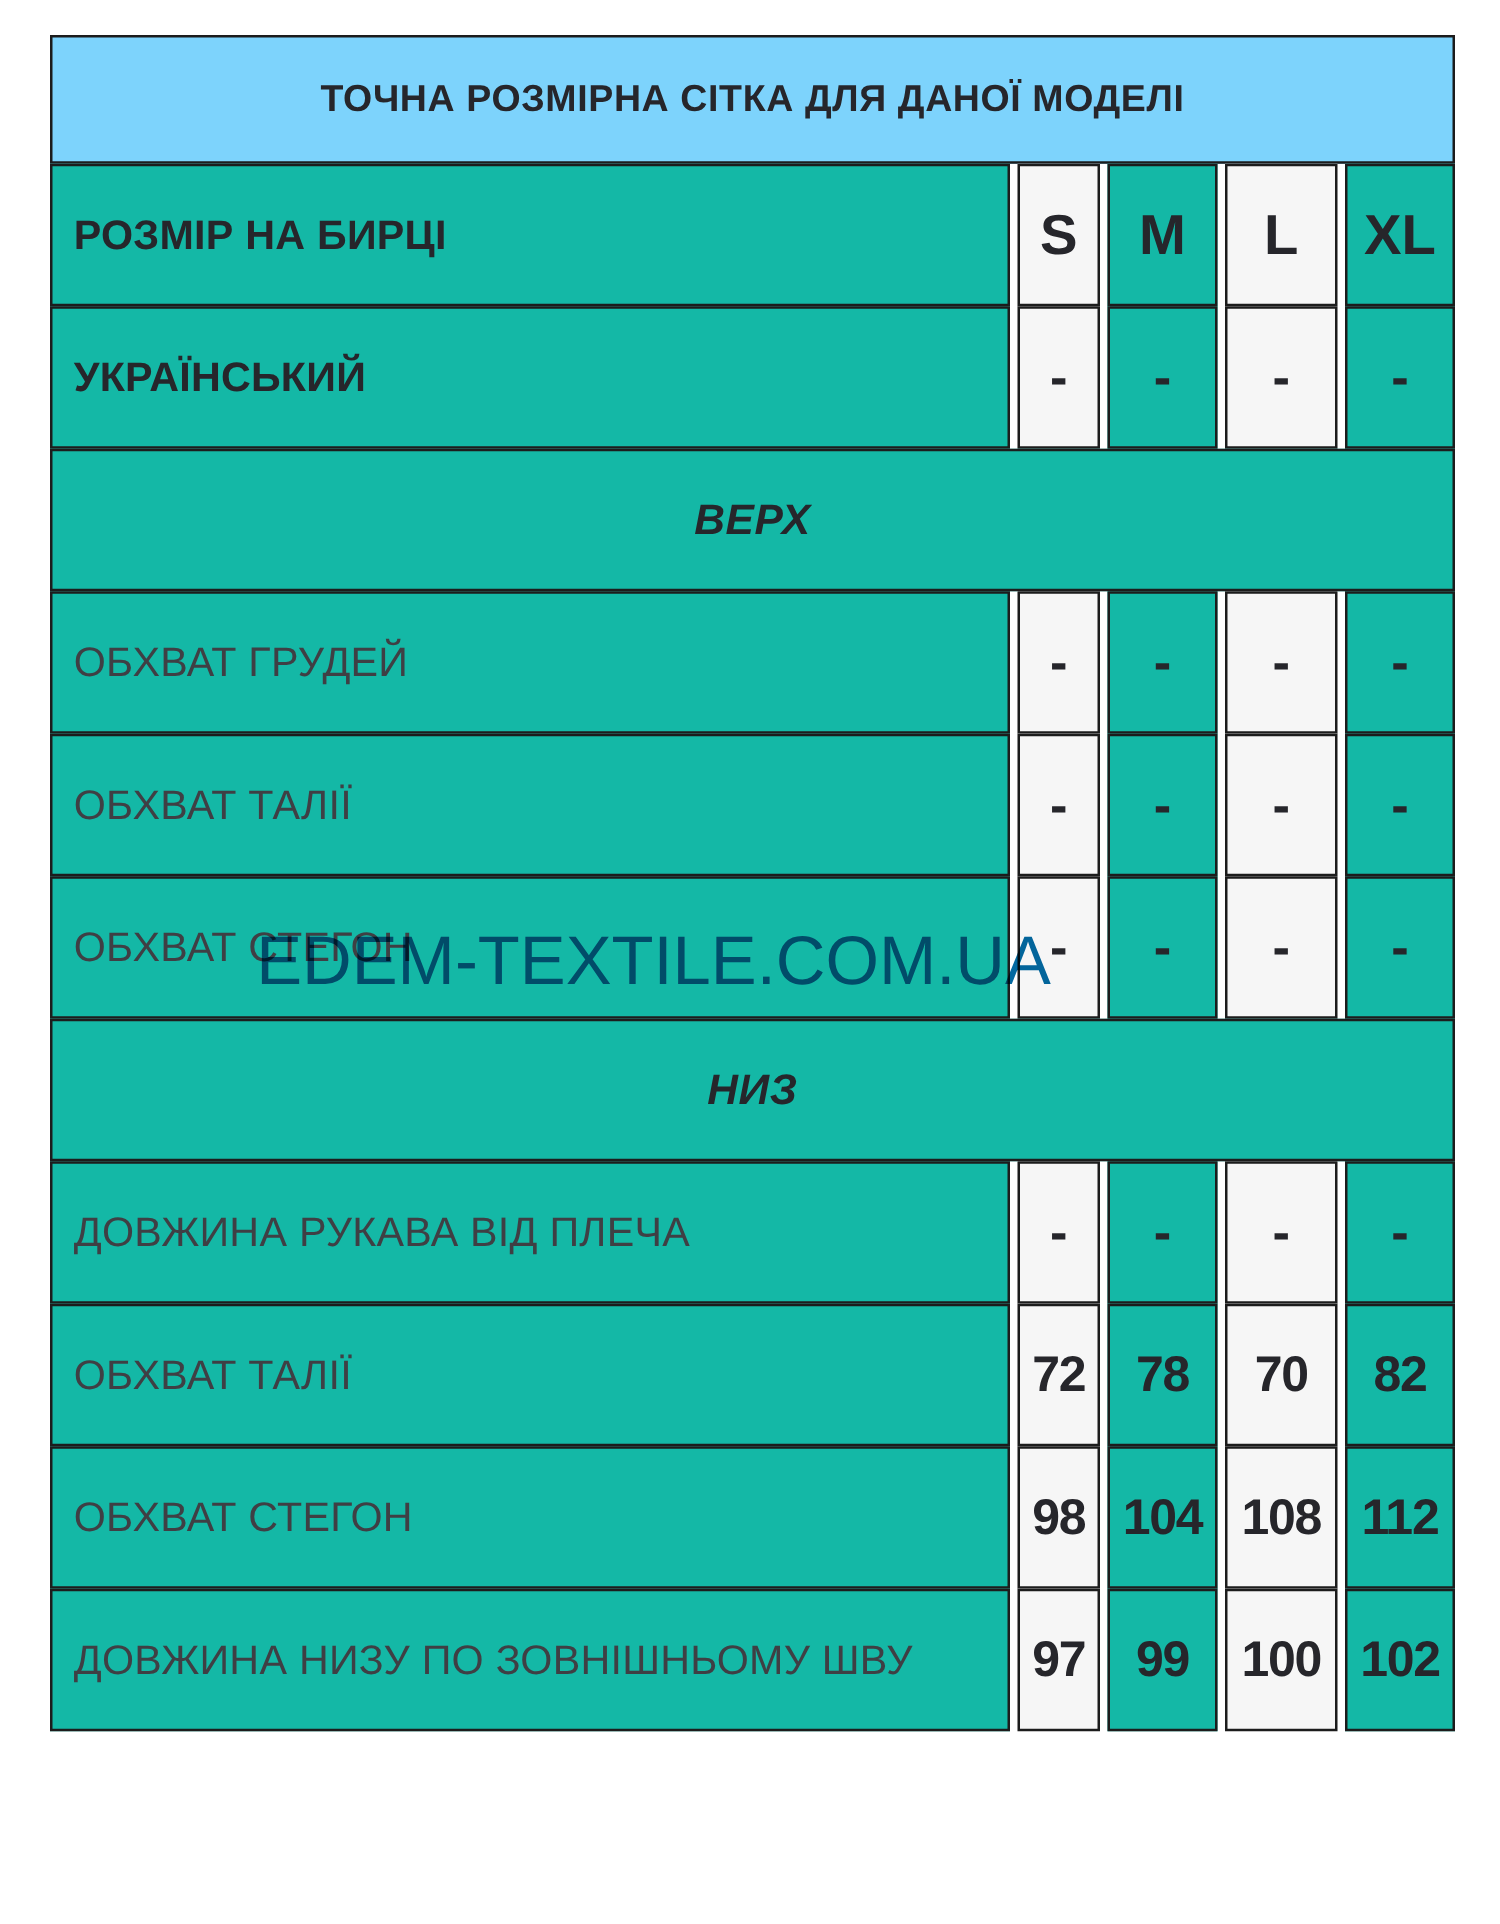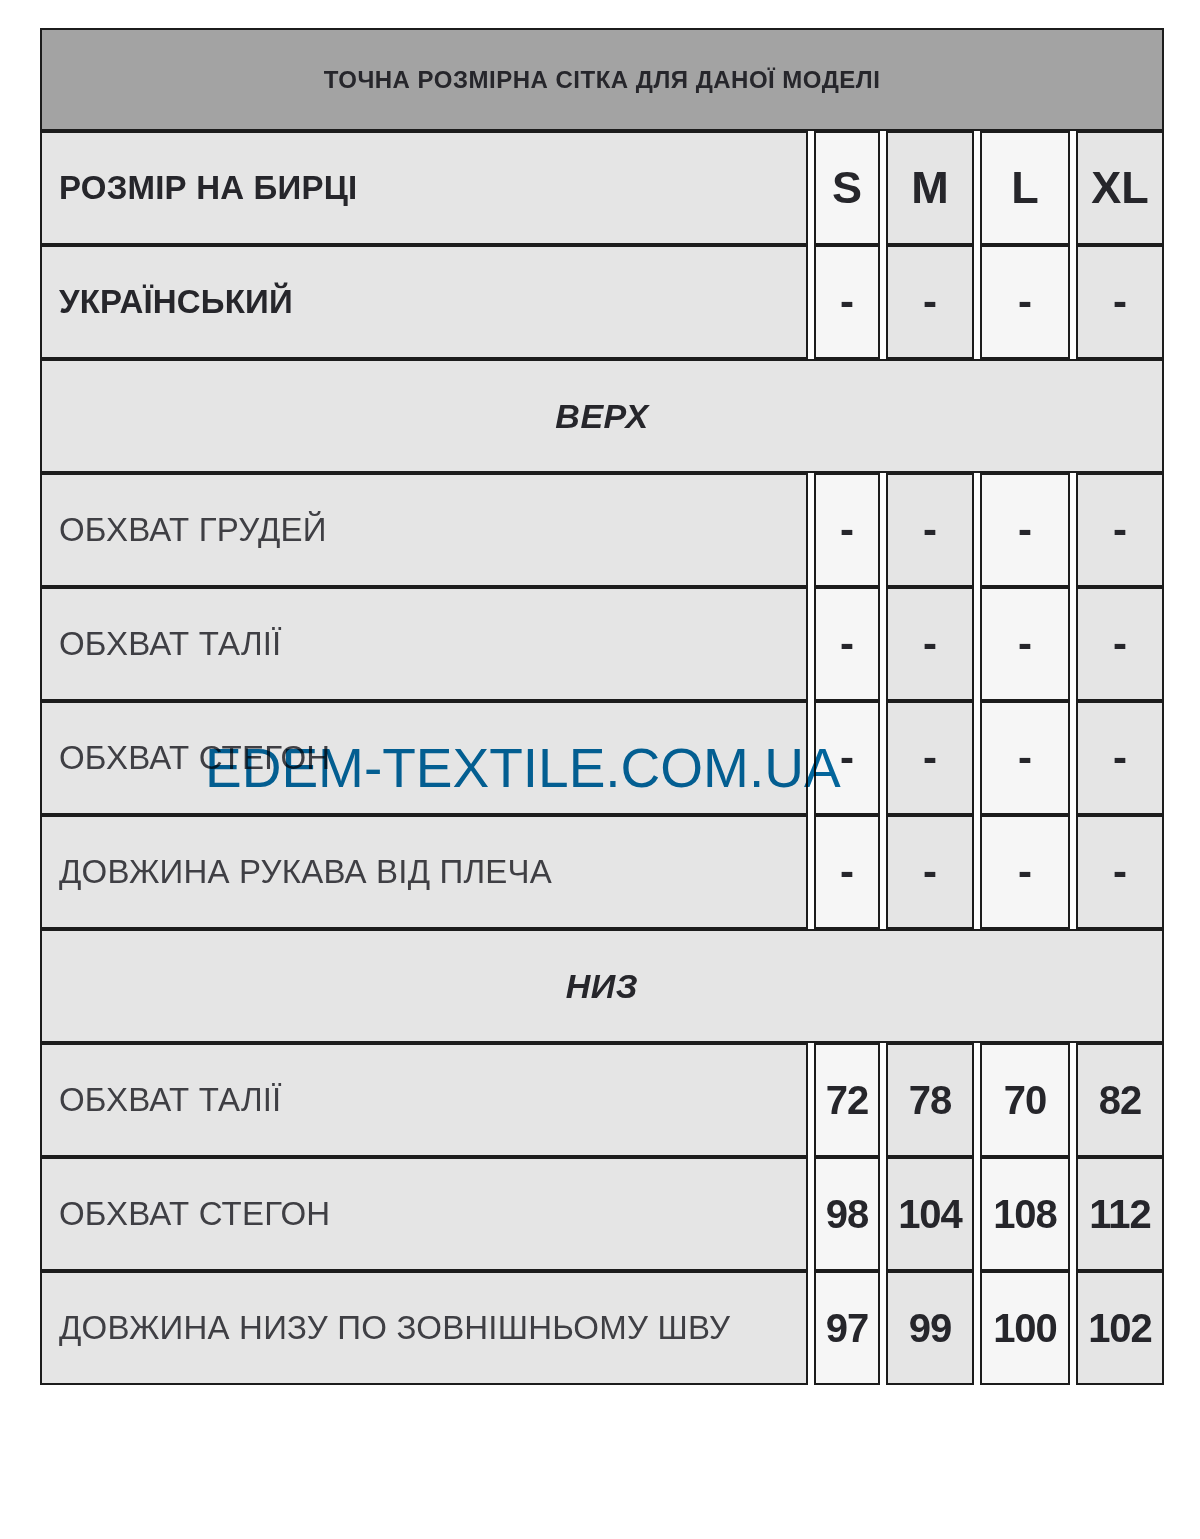--- a/index.html
+++ b/index.html
@@ -19,30 +19,30 @@
   }
   col.c-label{width:768px;}
   col.c-s{width:66px;}
   col.c-m{width:88px;}
   col.c-l{width:90px;}
   col.c-xl{width:88px;}
   td{
     border:2px solid #1c1c1c;
     box-sizing:border-box;
     vertical-align:middle;
-    background:#e5e5e5;
+    background:#14b8a6;
     color:#26262b;
   }
   tr.r-title td{height:103px;}
   tr.r td{height:114px;}
   .title-cell{
-    background:#a3a3a3;
+    background:#7dd3fc;
     text-align:center;
     font-weight:bold;
-    font-size:24px;
+    font-size:30px;
     letter-spacing:0.5px;
   }
   .section-cell{
     text-align:center;
     font-weight:bold;
     font-size:34px;
     letter-spacing:0.5px;
     font-style:italic;
   }
   .lbl{
@@ -128,29 +128,29 @@
     <tr class="r">
       <td class="lbl r">ОБХВАТ СТЕГОН</td>
       <td class="val dash shade">-</td>
       <td class="val dash">-</td>
       <td class="val dash shade">-</td>
       <td class="val dash">-</td>
     </tr>
 
 
     <tr class="r">
+      <td colspan="5" class="section-cell">НИЗ</td>
+    </tr>
+
+    <tr class="r">
       <td class="lbl r">ДОВЖИНА РУКАВА ВІД ПЛЕЧА</td>
       <td class="val dash shade">-</td>
       <td class="val dash">-</td>
       <td class="val dash shade">-</td>
       <td class="val dash">-</td>
-    </tr>
-
-    <tr class="r">
-      <td colspan="5" class="section-cell">НИЗ</td>
     </tr>
 
     <tr class="r">
       <td class="lbl r">ОБХВАТ ТАЛІЇ</td>
       <td class="val num shade">72</td>
       <td class="val num">78</td>
       <td class="val num shade">70</td>
       <td class="val num">82</td>
     </tr>
 

